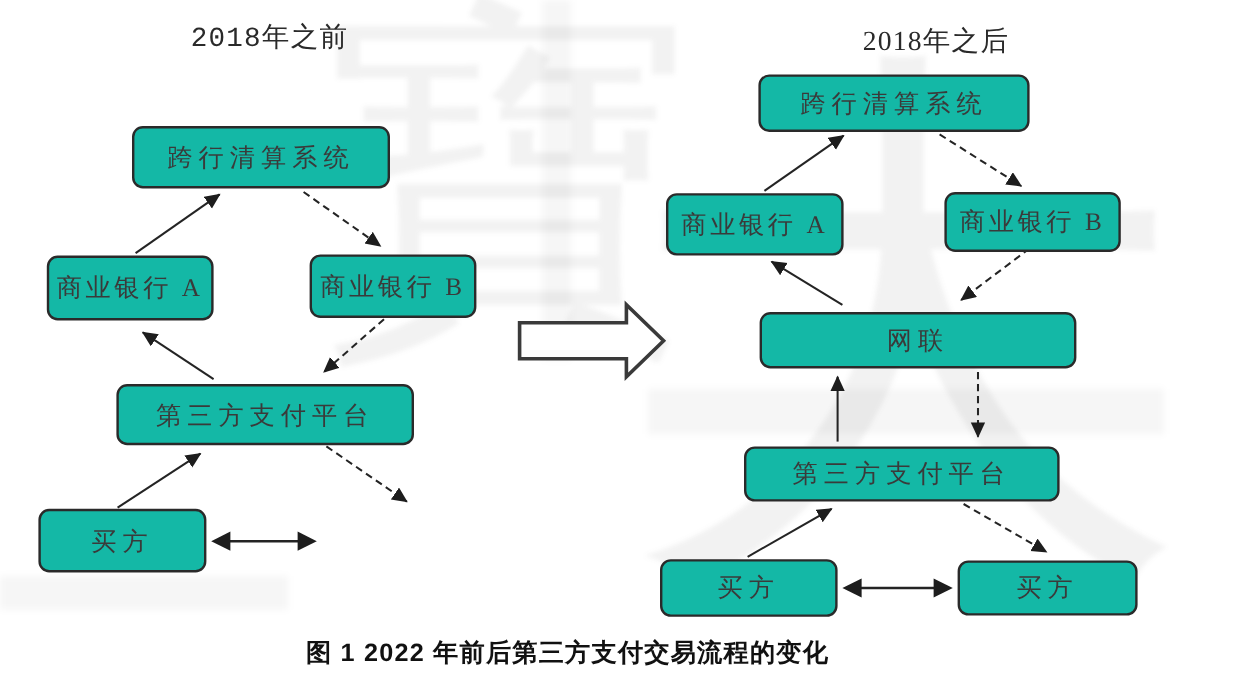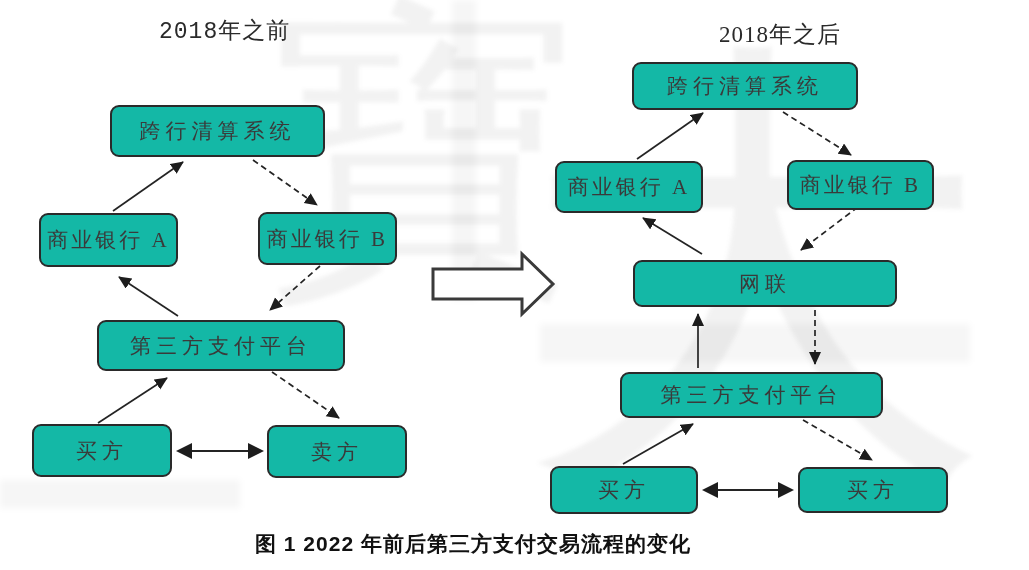--- a/index.html
+++ b/index.html
@@ -108,21 +108,20 @@
   </svg>
 
   <div class="diagram-title" style="left:159px; top:15px;font-family:Liberation Mono, monospace;">2018年之前</div>
   <div class="diagram-title" style="left:672px; top:19px;margin-left:47px;">2018年之后</div>
 
   <div class="node" style="left:110px; top:105px; width:215px; height:52px;">跨行清算系统</div>
   <div class="node" style="left:39px; top:213px; width:139px; height:54px; letter-spacing:3px;">商业银行 A</div>
   <div class="node" style="left:258px; top:212px; width:139px; height:53px; letter-spacing:3px;">商业银行 B</div>
   <div class="node" style="left:97px; top:320px; width:248px; height:51px;">第三方支付平台</div>
   <div class="node" style="left:32px; top:424px; width:140px; height:53px;">买方</div>
-  <div class="node" style="left:267px; top:425px; width:140px; height:53px;">卖方</div>
 
   <div class="node" style="left:632px; top:62px; width:226px; height:48px;">跨行清算系统</div>
   <div class="node" style="left:555px; top:161px; width:148px; height:52px; letter-spacing:3px;">商业银行 A</div>
   <div class="node" style="left:787px; top:160px; width:147px; height:50px; letter-spacing:3px;">商业银行 B</div>
   <div class="node" style="left:633px; top:260px; width:264px; height:47px;">网联</div>
   <div class="node" style="left:620px; top:372px; width:263px; height:46px;">第三方支付平台</div>
   <div class="node" style="left:550px; top:466px; width:148px; height:48px;">买方</div>
   <div class="node" style="left:798px; top:467px; width:150px; height:46px;">买方</div>
 
   <div class="caption" style="left:255px; top:530px;">图 1  2022 年前后第三方支付交易流程的变化</div>

